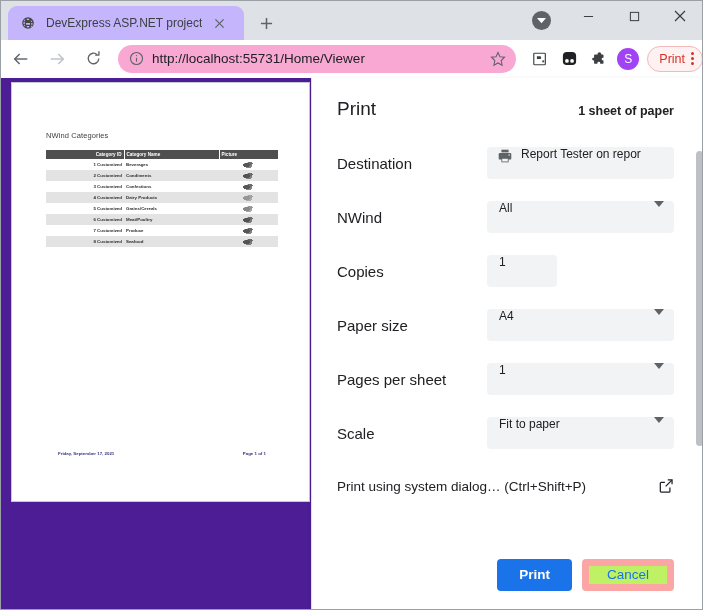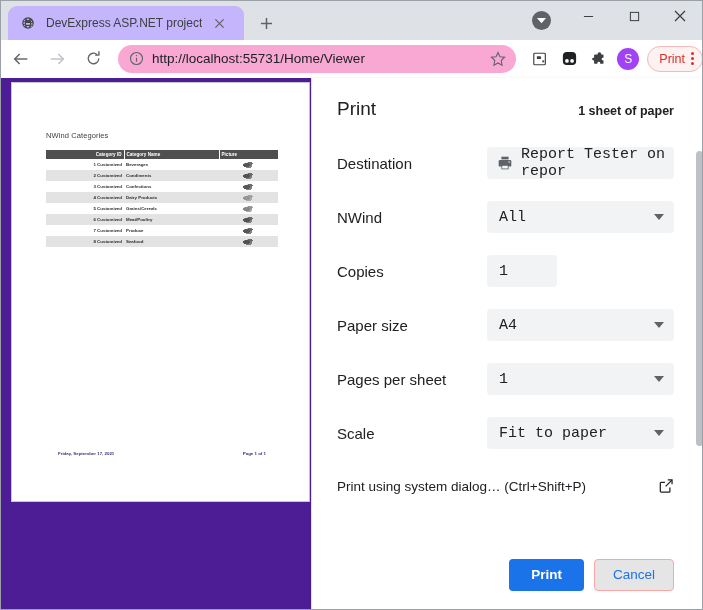--- a/index.html
+++ b/index.html
@@ -210,22 +210,22 @@
   #settings { padding: 16px 30px 0 25px; }
   .setting-row {
     display: flex; align-items: center; height: 54px;
   }
   .setting-label {
     width: 150px; flex: 0 0 150px;
     font-size: 15px; color: #202124;
   }
   .control {
     height: 32px; background: #f1f3f4; border-radius: 4px;
-    display: flex; align-items: center; padding: 0 8px 0 12px;
-    font-size: 15px; color: #202124; font-family: Liberation Mono, monospace;
+    display: flex; padding: 0 8px 0 12px;
+    font-size: 12px; color: #202124;
   }
   .control.select { width: 196px; justify-content: space-between; }
   .control.select .sel-text {
     white-space: nowrap; overflow: hidden; flex: 1 1 auto; margin-right: 6px;
   }
   .control.select .caret {
     width: 0; height: 0; flex: 0 0 8px;
     border-left: 5px solid transparent; border-right: 5px solid transparent;
     border-top: 6px solid #5f6368; margin-right: 2px;
   }
@@ -251,22 +251,22 @@
   }
   #print-button {
     height: 32px; padding: 0 22px; border-radius: 4px;
     background: #1a73e8; color: #ffffff; border: none;
     font-size: 13.5px; font-weight: bold;
     font-family: "Liberation Sans", sans-serif;
     display: flex; align-items: center;
   }
   #cancel-button {
     height: 32px; padding: 0 18px; border-radius: 4px;
-    background: #e5e5e5; color: #1a73e8;
-    border: 1px solid #fca5a5;
+    background: #bef264; color: #1a73e8;
+    border: 7px solid #fca5a5;
     font-size: 13.5px;
     font-family: "Liberation Sans", sans-serif;
     display: flex; align-items: center;
   }
   #dialog-scrollbar {
     position: absolute; right: 0; top: 0; width: 10px; height: 455px;
     background: #ffffff;
   }
   #dialog-scrollbar-thumb {
     position: absolute; right: 1px; top: 73px; width: 7px; height: 295px;

